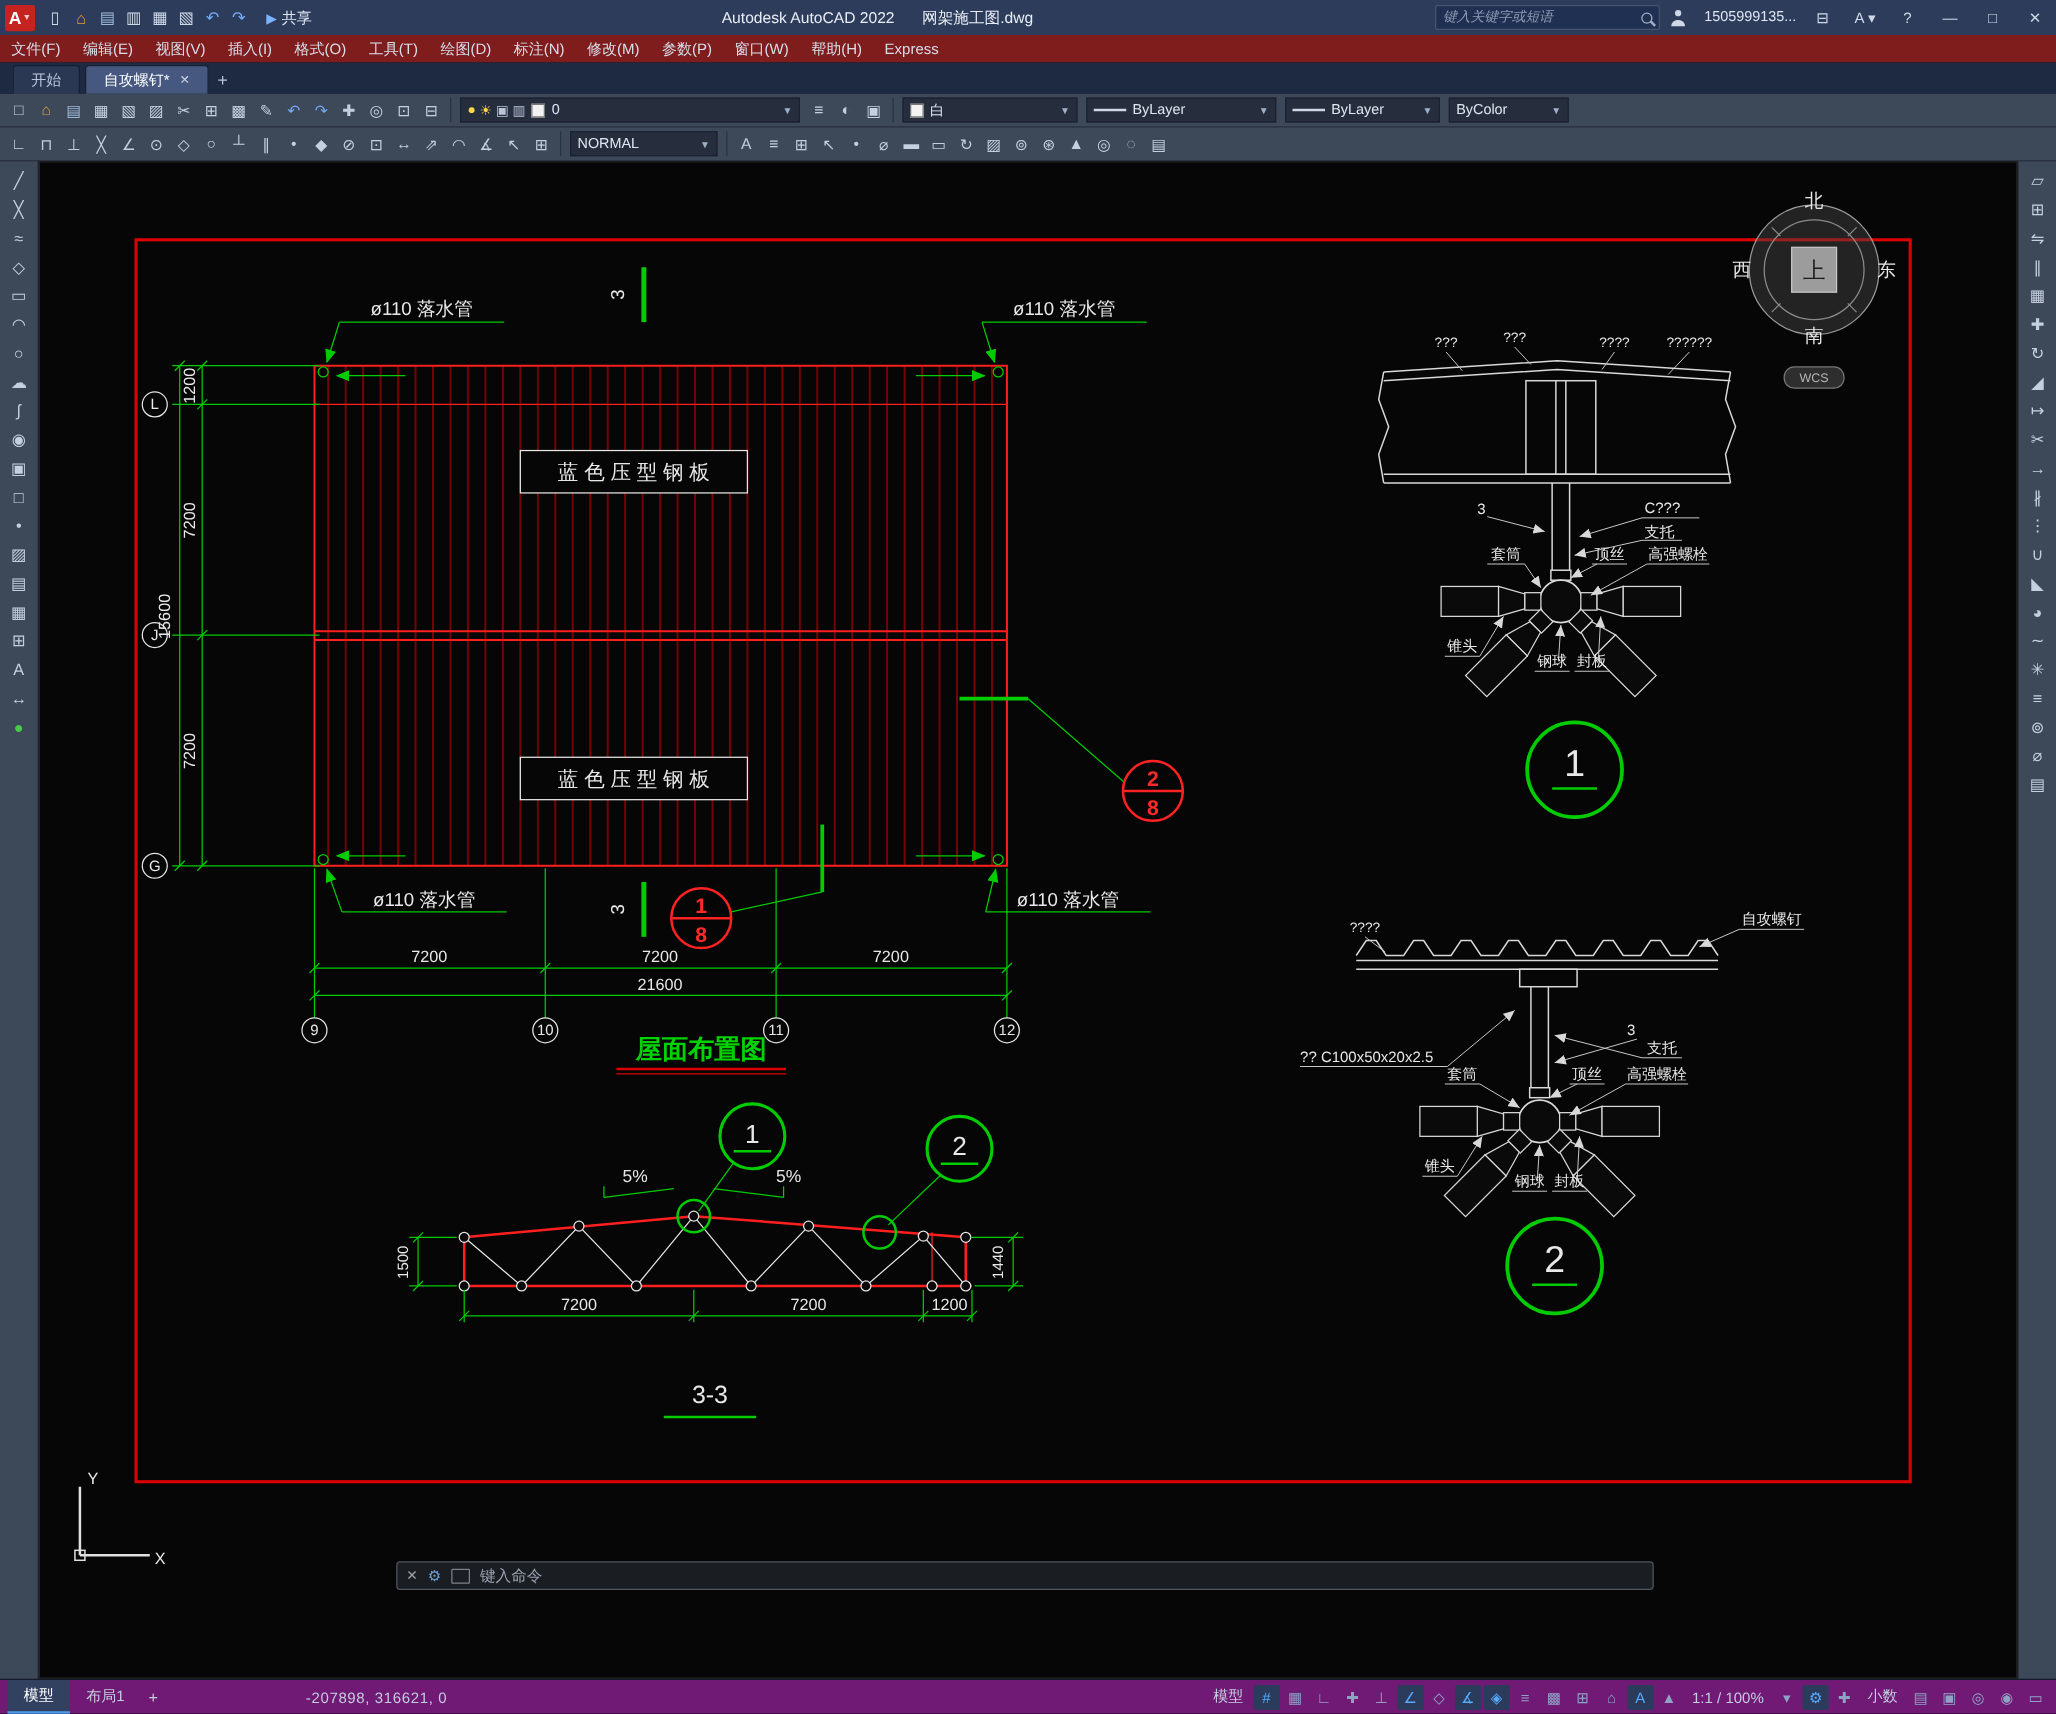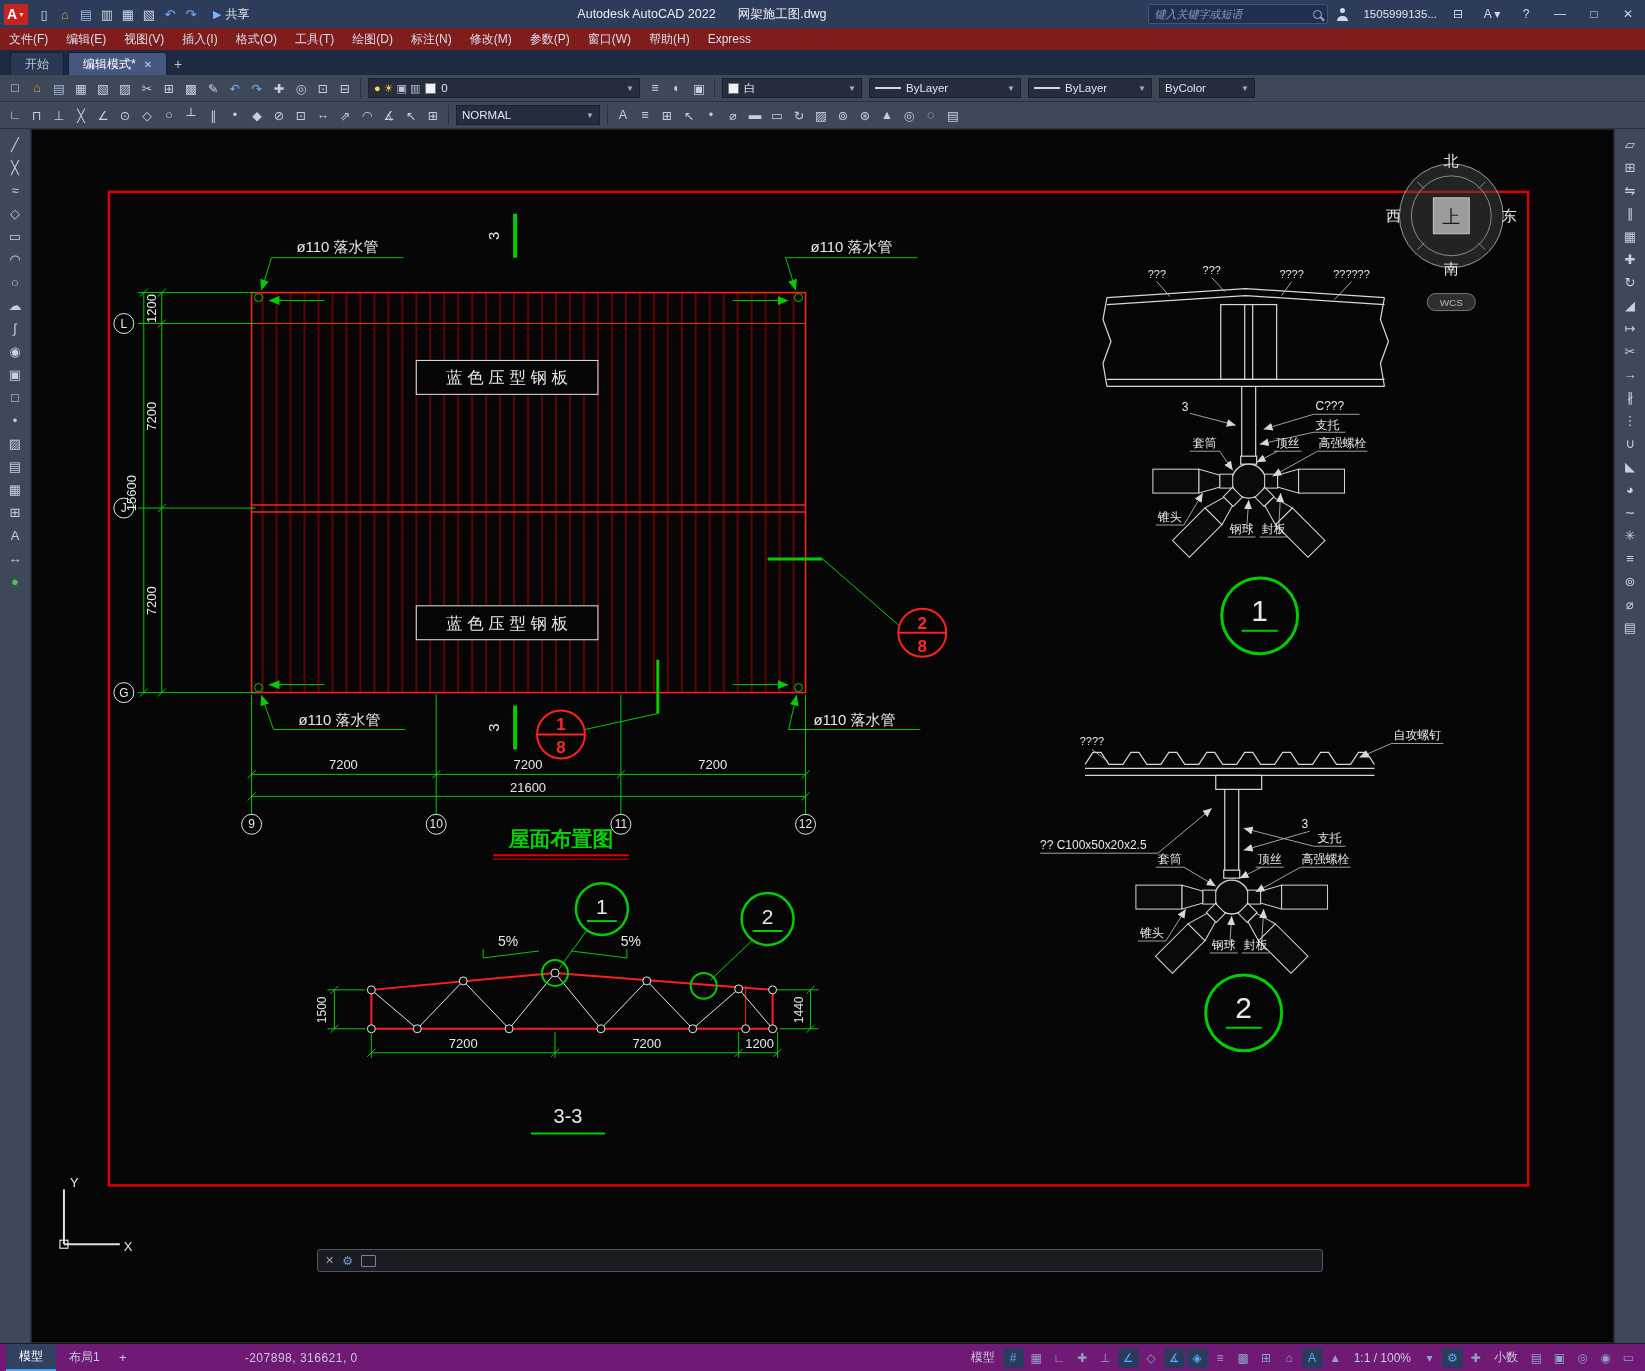--- a/index.html
+++ b/index.html
@@ -146,21 +146,21 @@
       <span class="menu-item">窗口(W)</span>
       <span class="menu-item">帮助(H)</span>
       <span class="menu-item">Express</span>
   </nav>
 
   <div class="tabbar">
     <span class="tab">
         <span>开始</span>
       </span>
     <span class="tab active">
-      <span>编辑模式*</span>
+      <span>自攻螺钉*</span>
       <span class="tab-close">✕</span>
     </span>
     <span class="tab-add">+</span>
   </div>
 
   <div class="ribbon-row">
     <div style="display:flex">
       <span class="ricon">□</span>
         <span class="ricon" style="color:#e0a23c">⌂</span>
         <span class="ricon" style="color:#9db7d8">▤</span>
@@ -234,21 +234,21 @@
         <span class="ricon">⊘</span>
         <span class="ricon">⊡</span>
         <span class="ricon">↔</span>
         <span class="ricon">⇗</span>
         <span class="ricon">◠</span>
         <span class="ricon">∡</span>
         <span class="ricon">↖</span>
         <span class="ricon">⊞</span>
     </div>
     <span class="sep"></span>
-    <div class="combo" style="width:144px">
+    <div class="combo" style="width:118px">
       <span>NORMAL</span>
       <span class="caret">▼</span>
     </div>
     <span class="sep"></span>
     <div style="display:flex">
       <span class="ricon">A</span>
         <span class="ricon">≡</span>
         <span class="ricon">⊞</span>
         <span class="ricon">↖</span>
         <span class="ricon">•</span>
@@ -624,20 +624,21 @@
           <text x="38" y="1060" class="wh t13">Y</text>
           <text x="92" y="1124" class="wh t13">X</text>
         </g>
       </svg>
 
 
       <div class="cmd-input">
         <span class="cmd-x">✕</span>
         <span class="cmd-wrench">⚙</span>
         <span class="cmd-box"></span>
+        <input type="text" placeholder="键入命令" style="">
       </div>
     </div>
 
     <div class="side-tb right">
       <span class="side-icon">▱</span>
         <span class="side-icon">⊞</span>
         <span class="side-icon">⇋</span>
         <span class="side-icon">∥</span>
         <span class="side-icon">▦</span>
         <span class="side-icon">✚</span>

